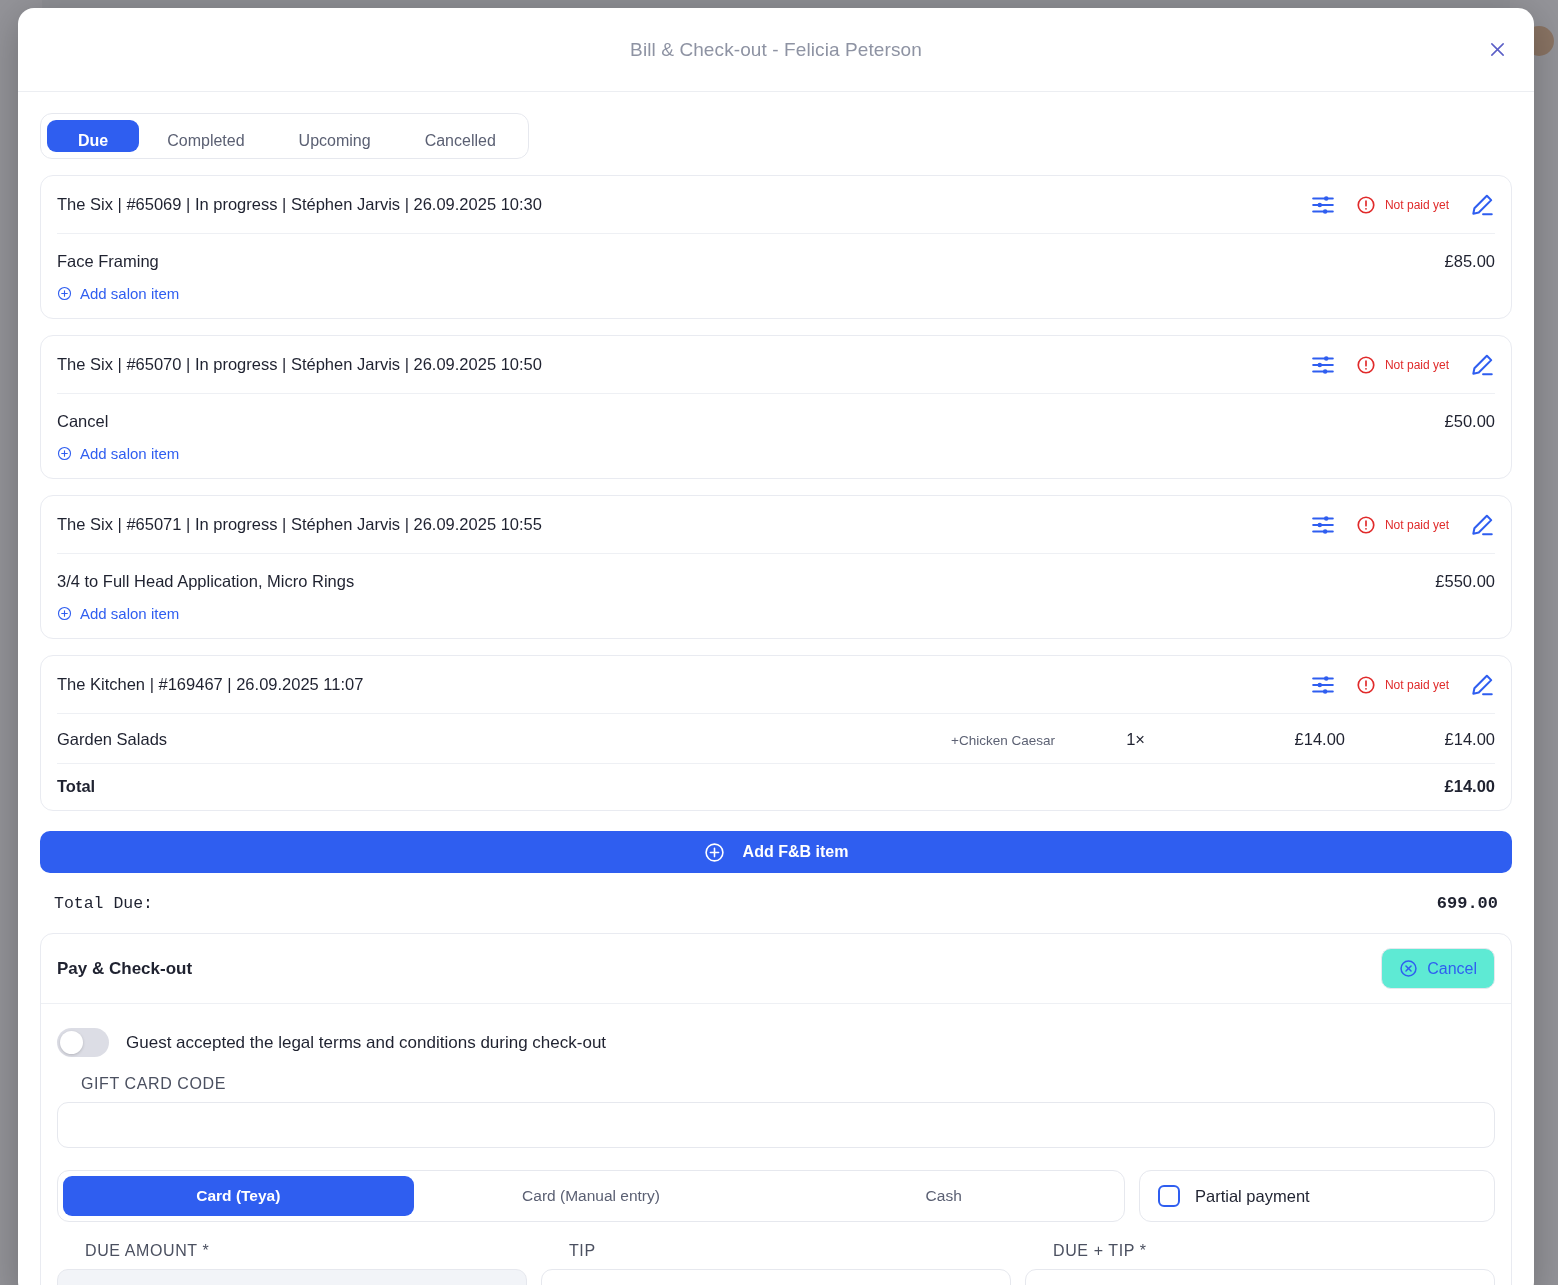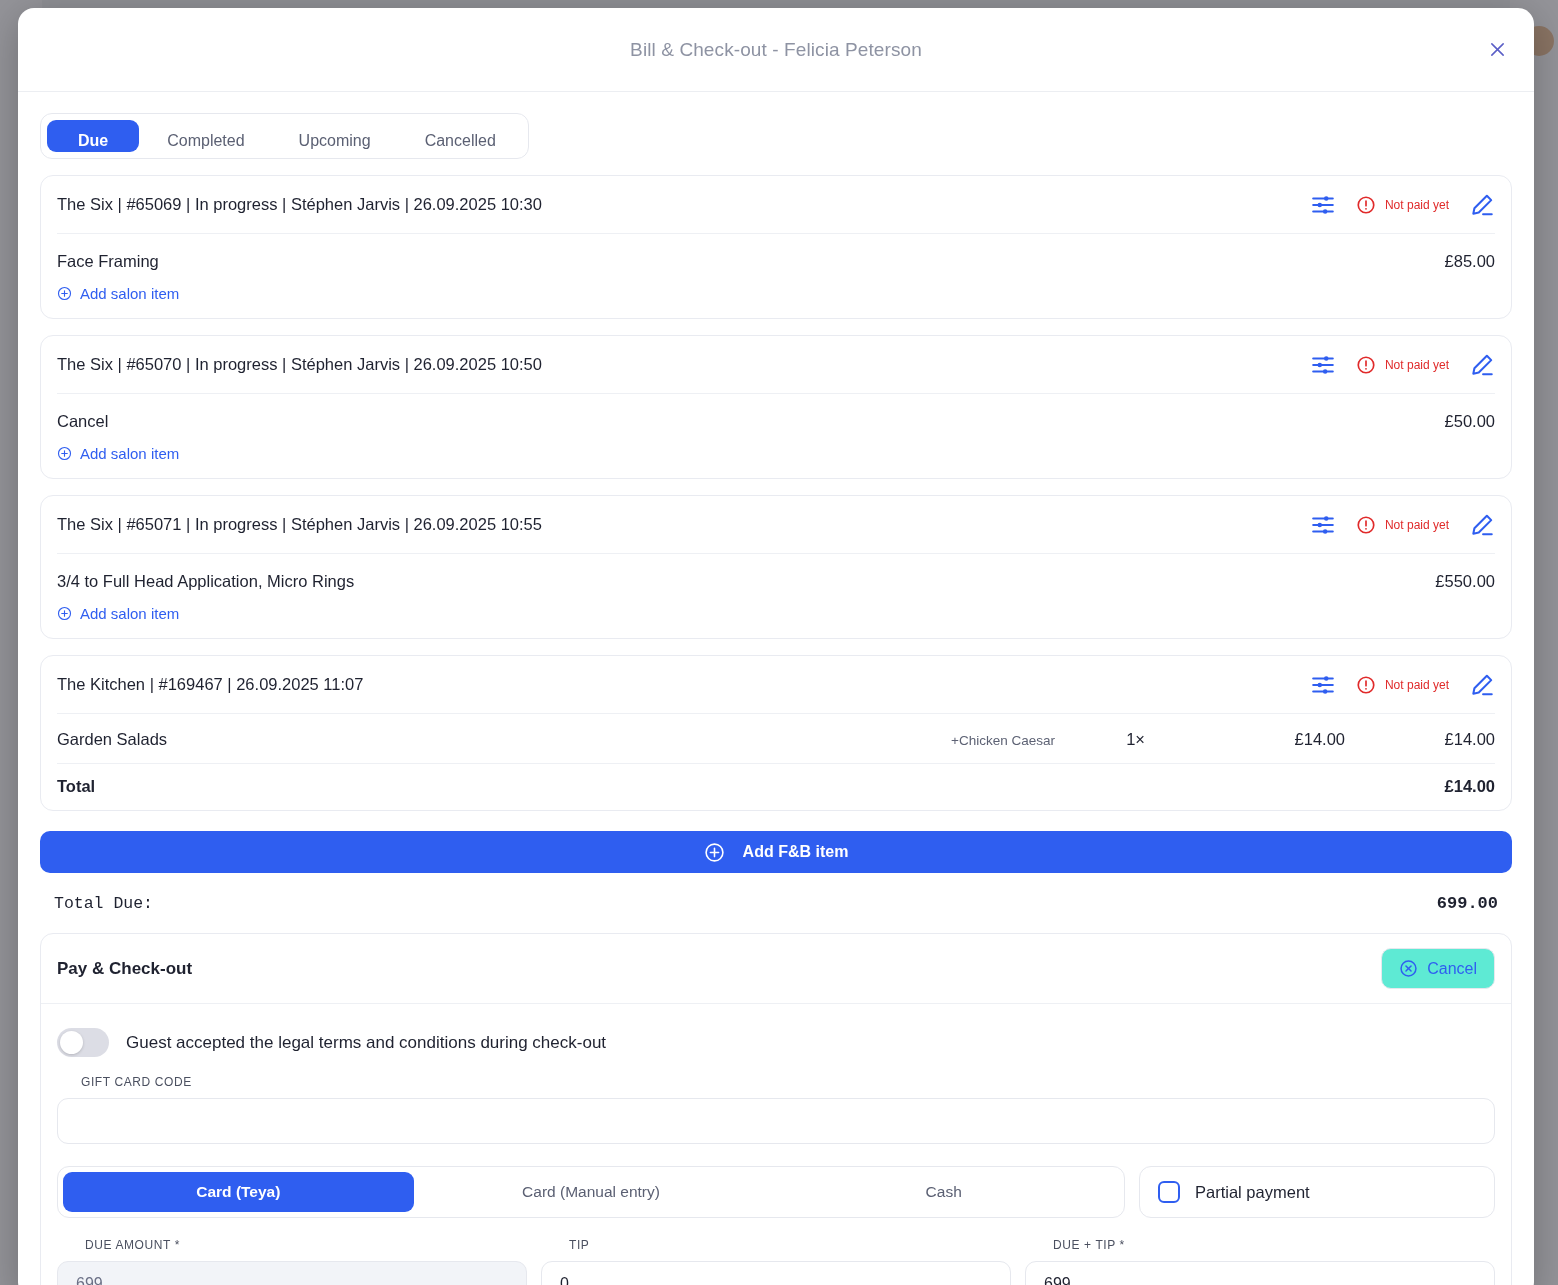--- a/index.html
+++ b/index.html
@@ -234,21 +234,21 @@
   .switch .knob {
     position: absolute; left: 3px; top: 3px;
     width: 23px; height: 23px; border-radius: 50%;
     background: #ffffff;
     box-shadow: 0 1px 3px rgba(0,0,0,.18);
   }
   .toggle-label { font-size: 17px; color: #1f2230; }
 
   .field-block { padding: 0 16px; }
   .field-label {
-    font-size: 12px; letter-spacing: .6px;
+    font-size: 16px; letter-spacing: .6px;
     color: #4b5060; text-transform: uppercase;
     padding-left: 24px;
     margin-bottom: 9px;
   }
   .text-input {
     width: 100%; height: 46px;
     border: 1px solid #e6e8ee;
     border-radius: 11px;
     background: #fff;
     padding: 0 16px;

